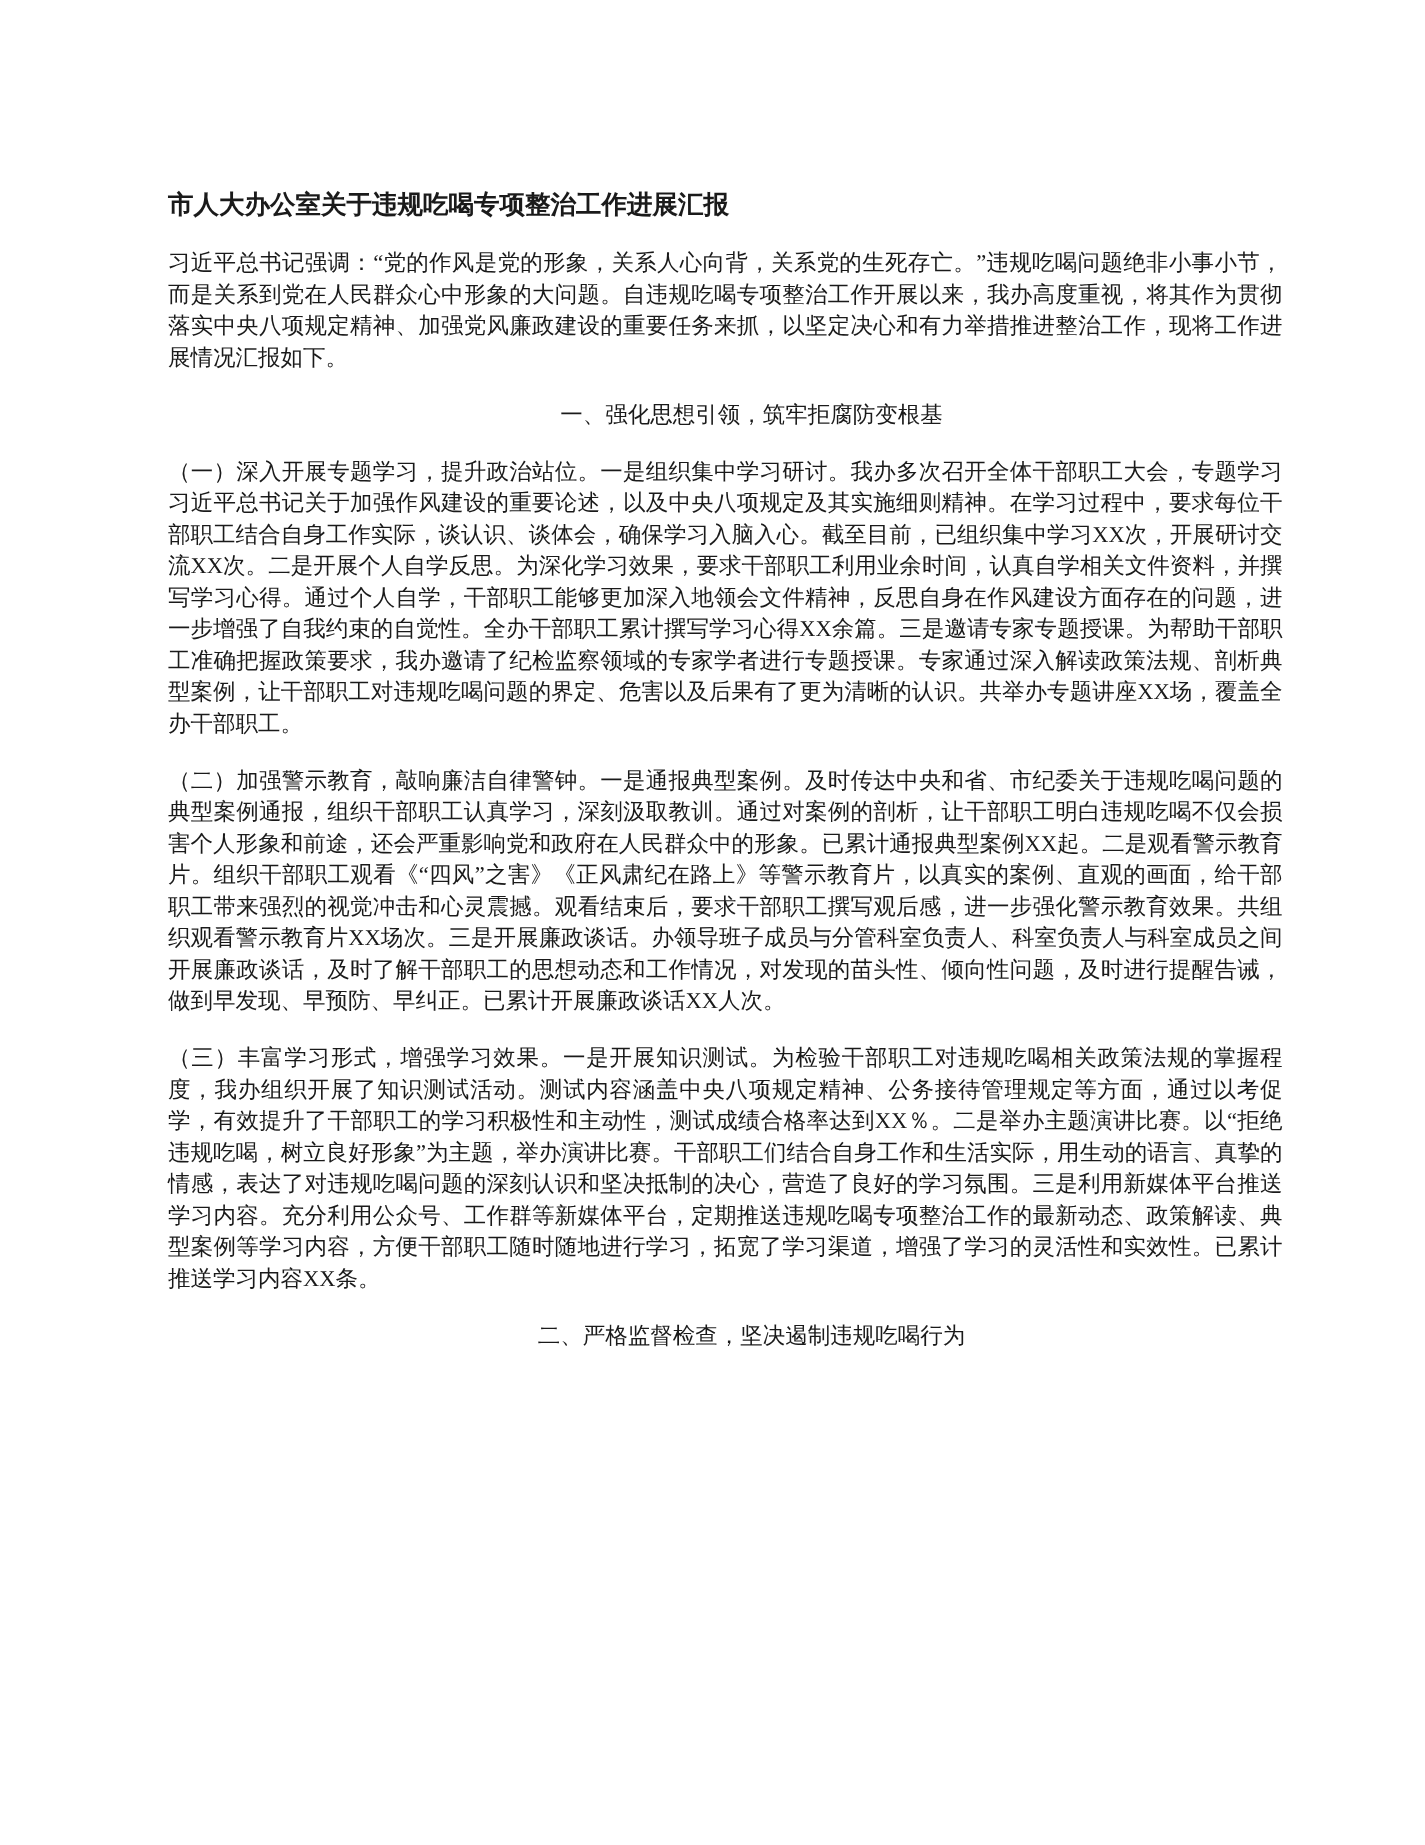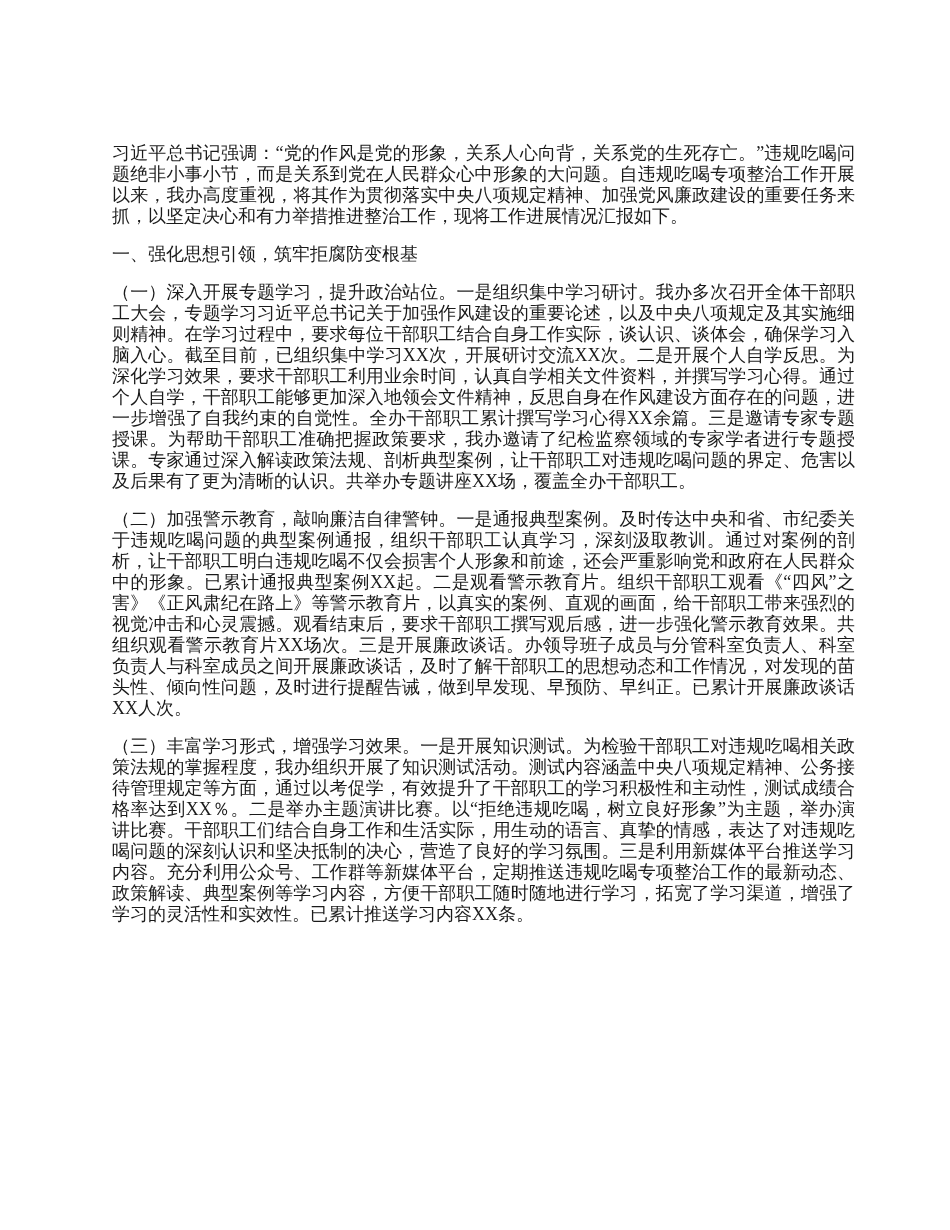--- a/index.html
+++ b/index.html
@@ -19,37 +19,40 @@
   }
   .doc-title {
     font-family: "Liberation Sans", "DejaVu Sans", sans-serif;
     font-size: 17px;
     font-weight: 700;
     line-height: 22px;
     margin: 0 0 18px 0;
     color: var(--text-color, #1a1a1a);
   }
   .para {
-    font-size: 18px;
+    font-size: 15px;
     line-height: 21px;
     margin: 17px 0;
     text-align: justify;
     word-break: break-all;
   }
   .para.section-heading {
-    text-align: left;
+    text-align: center;
+    margin-left: 35px;
   }
   .bold-run {
     font-weight: 400;
   }
 </style>
 </head>
 <body style="--page-bg: #ffffff; --text-color: #1a1a1a;">
 
 <div class="page">
+  <h1 class="doc-title">市人大办公室关于违规吃喝专项整治工作进展汇报</h1>
   <div class="doc-body">
       <p class="para"><span>习近平总书记强调：“党的作风是党的形象，关系人心向背，关系党的生死存亡。”违规吃喝问题绝非小事小节，而是关系到党在人民群众心中形象的大问题。自违规吃喝专项整治工作开展以来，我办高度重视，将其作为贯彻落实中央八项规定精神、加强党风廉政建设的重要任务来抓，以坚定决心和有力举措推进整治工作，现将工作进展情况汇报如下。</span></p>
       <p class="para section-heading"><span>一、强化思想引领，筑牢拒腐防变根基</span></p>
       <p class="para"><span>（一）深入开展专题学习，提升政治站位。</span><span class="bold-run">一是</span><span>组织集中学习研讨。我办多次召开全体干部职工大会，专题学习习近平总书记关于加强作风建设的重要论述，以及中央八项规定及其实施细则精神。在学习过程中，要求每位干部职工结合自身工作实际，谈认识、谈体会，确保学习入脑入心。截至目前，已组织集中学习XX次，开展研讨交流XX次。</span><span class="bold-run">二是</span><span>开展个人自学反思。为深化学习效果，要求干部职工利用业余时间，认真自学相关文件资料，并撰写学习心得。通过个人自学，干部职工能够更加深入地领会文件精神，反思自身在作风建设方面存在的问题，进一步增强了自我约束的自觉性。全办干部职工累计撰写学习心得XX余篇。</span><span class="bold-run">三是</span><span>邀请专家专题授课。为帮助干部职工准确把握政策要求，我办邀请了纪检监察领域的专家学者进行专题授课。专家通过深入解读政策法规、剖析典型案例，让干部职工对违规吃喝问题的界定、危害以及后果有了更为清晰的认识。共举办专题讲座XX场，覆盖全办干部职工。</span></p>
       <p class="para"><span>（二）加强警示教育，敲响廉洁自律警钟。</span><span class="bold-run">一是</span><span>通报典型案例。及时传达中央和省、市纪委关于违规吃喝问题的典型案例通报，组织干部职工认真学习，深刻汲取教训。通过对案例的剖析，让干部职工明白违规吃喝不仅会损害个人形象和前途，还会严重影响党和政府在人民群众中的形象。已累计通报典型案例XX起。</span><span class="bold-run">二是</span><span>观看警示教育片。组织干部职工观看《“四风”之害》《正风肃纪在路上》等警示教育片，以真实的案例、直观的画面，给干部职工带来强烈的视觉冲击和心灵震撼。观看结束后，要求干部职工撰写观后感，进一步强化警示教育效果。共组织观看警示教育片XX场次。</span><span class="bold-run">三是</span><span>开展廉政谈话。办领导班子成员与分管科室负责人、科室负责人与科室成员之间开展廉政谈话，及时了解干部职工的思想动态和工作情况，对发现的苗头性、倾向性问题，及时进行提醒告诫，做到早发现、早预防、早纠正。已累计开展廉政谈话XX人次。</span></p>
       <p class="para"><span>（三）丰富学习形式，增强学习效果。</span><span class="bold-run">一是</span><span>开展知识测试。为检验干部职工对违规吃喝相关政策法规的掌握程度，我办组织开展了知识测试活动。测试内容涵盖中央八项规定精神、公务接待管理规定等方面，通过以考促学，有效提升了干部职工的学习积极性和主动性，测试成绩合格率达到XX％。</span><span class="bold-run">二是</span><span>举办主题演讲比赛。以“拒绝违规吃喝，树立良好形象”为主题，举办演讲比赛。干部职工们结合自身工作和生活实际，用生动的语言、真挚的情感，表达了对违规吃喝问题的深刻认识和坚决抵制的决心，营造了良好的学习氛围。</span><span class="bold-run">三是</span><span>利用新媒体平台推送学习内容。充分利用公众号、工作群等新媒体平台，定期推送违规吃喝专项整治工作的最新动态、政策解读、典型案例等学习内容，方便干部职工随时随地进行学习，拓宽了学习渠道，增强了学习的灵活性和实效性。已累计推送学习内容XX条。</span></p>
+      <p class="para section-heading"><span>二、严格监督检查，坚决遏制违规吃喝行为</span></p>
     </div>
 </div>
 
 </body></html>

